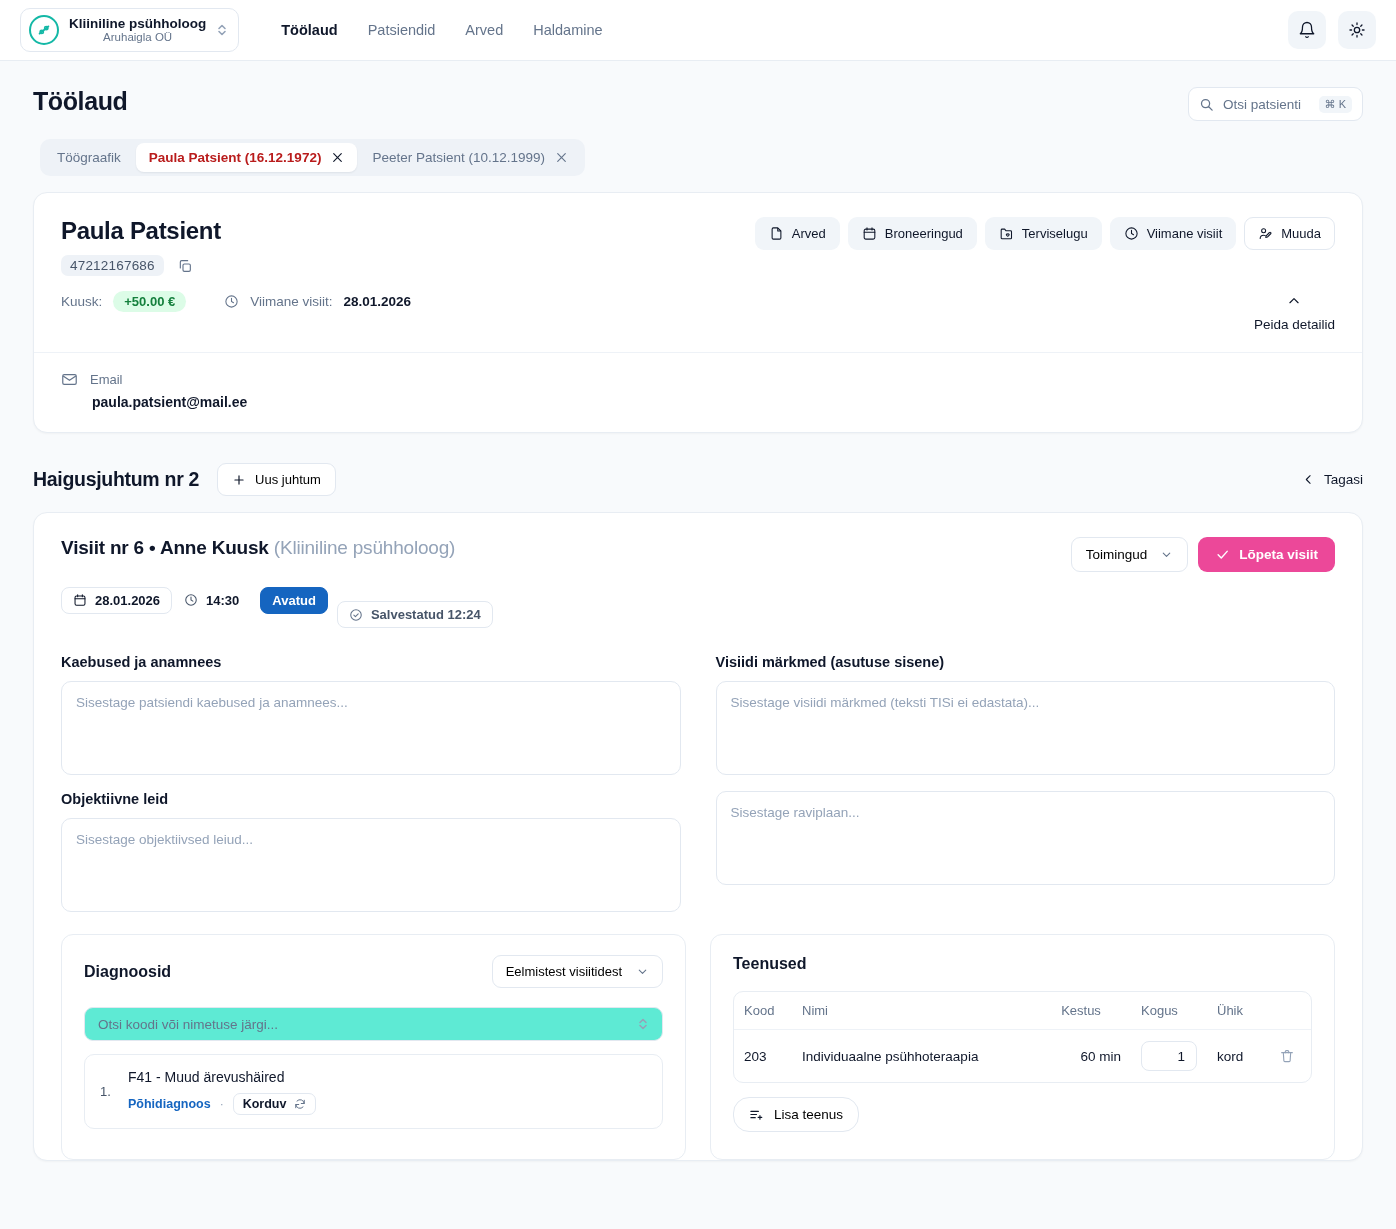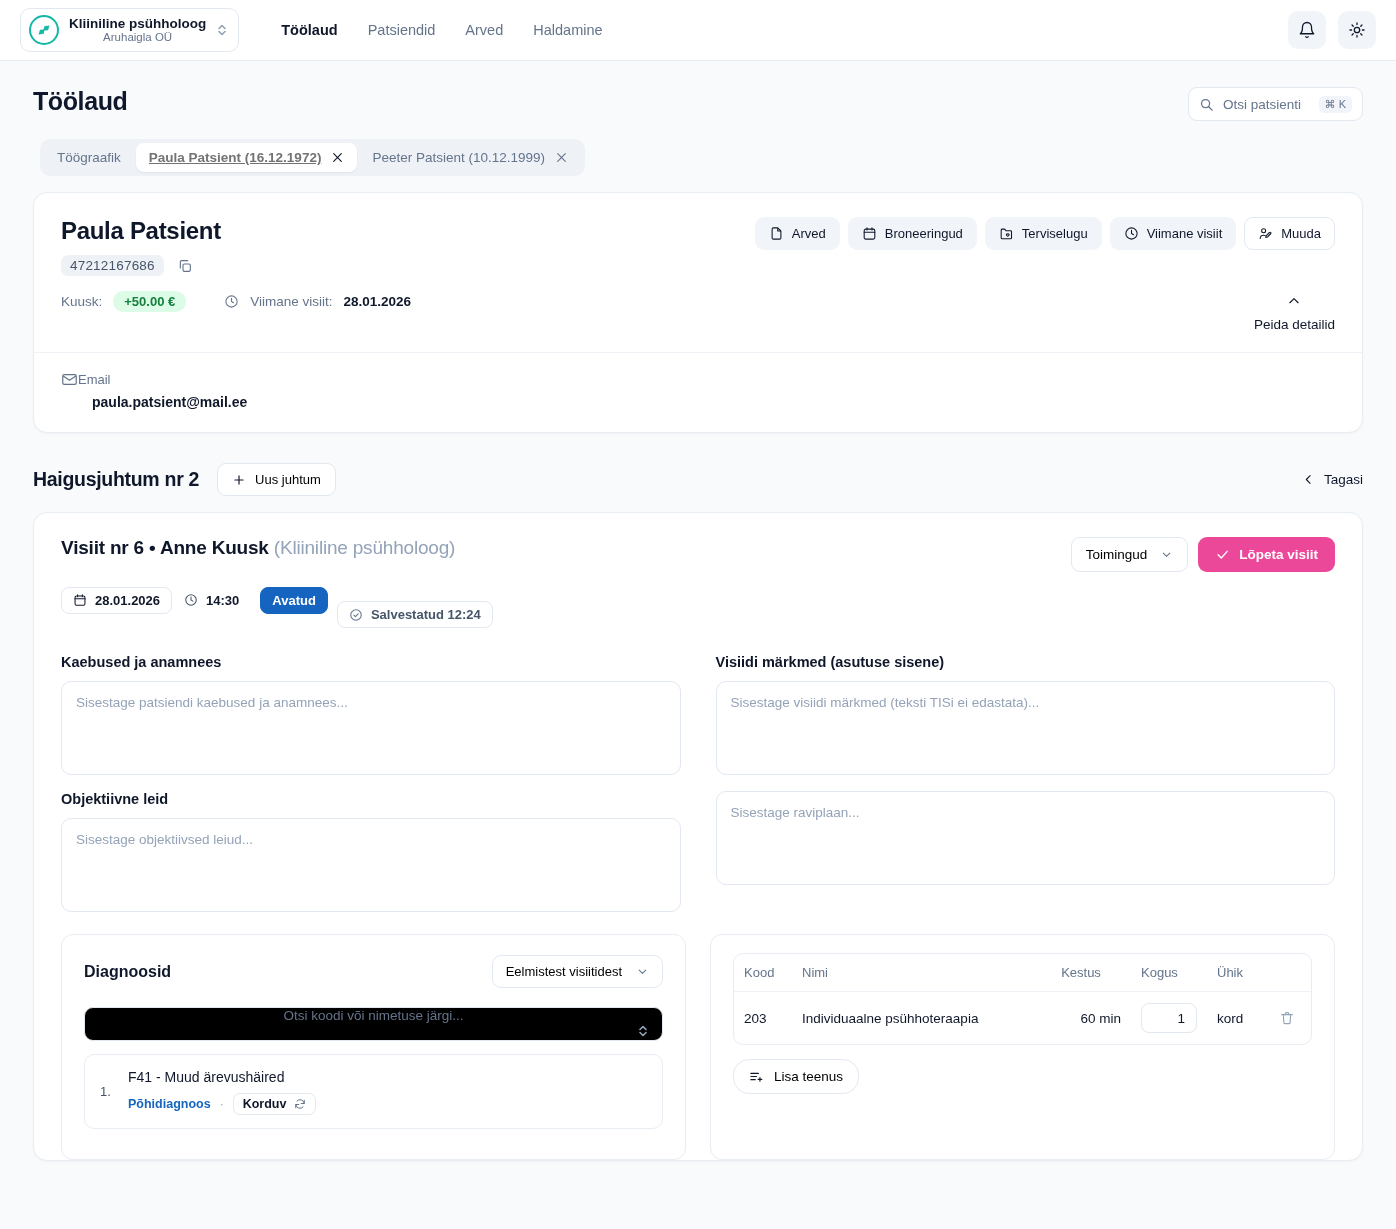--- a/index.html
+++ b/index.html
@@ -79,21 +79,21 @@
     margin: 18px 0 0 40px;
     display: inline-flex; align-items: center;
     background: #eef2f7; border-radius: 10px; padding: 4px;
     gap: 2px;
   }
   .tab {
     display: flex; align-items: center; gap: 10px;
     font-size: 13.5px; color: #64748b;
     padding: 7px 13px; border-radius: 8px; cursor: pointer; white-space: nowrap;
   }
-  .tab.active { background: #fff; color: #737373; font-weight: 700; box-shadow: 0 1px 2px rgba(15,23,42,.07); text-decoration: underline; }
+  .tab.active { background: #fff; color: #b91c1c; font-weight: 700; box-shadow: 0 1px 2px rgba(15,23,42,.07); }
   .tab .x { font-size: 14px; color: #64748b; line-height: 1; }
   .tab.active .x { color: #0f172a; }
 
   
   .card {
     margin: 16px 33px 0 33px;
     background: #fff;
     border: 1px solid #e8edf3;
     border-radius: 14px;
     box-shadow: 0 1px 2px rgba(15,23,42,.035);
@@ -125,21 +125,21 @@
     cursor: pointer; white-space: nowrap;
   }
   .btn.outline { background: #fff; border: 1px solid #e2e8f0; }
   .hide-details {
     margin-left: auto; margin-top: 44px;
     display: inline-flex; align-items: center; gap: 9px;
     font-size: 13.5px; color: #0f172a; cursor: pointer; flex-direction: column;
   }
   .patient-divider { height: 1px; background: #eef2f7; }
   .contact { padding: 18px 27px 22px 27px; }
-  .contact-label { display: flex; align-items: center; font-size: 13px; color: #64748b; }
+  .contact-label { display: flex; align-items: center; gap: 12px; font-size: 13px; color: #64748b; }
   .contact-value { font-size: 14px; font-weight: 700; margin-top: 6px; padding-left: 31px; }
 
   
   .case-head {
     margin: 30px 33px 0 33px;
     display: flex; align-items: center;
   }
   .case-title { font-size: 19.5px; font-weight: 700; letter-spacing: -0.3px; }
   .btn-newcase {
     margin-left: 18px;
@@ -193,22 +193,22 @@
   .panel-head { display: flex; align-items: center; padding: 20px 22px 0 22px; }
   .panel-title { font-size: 16px; font-weight: 700; }
   .select-sm {
     margin-left: auto; display: inline-flex; align-items: center; gap: 14px;
     font-size: 13px; background: #fff; border: 1px solid #e2e8f0;
     border-radius: 9px; padding: 8px 13px; cursor: pointer;
   }
   .dx-search {
     margin: 19px 22px 0 22px;
     display: flex; align-items: center;
-    border: 1px solid #e2e8f0; border-radius: 9px; background: #000000;
-    height: 34px; padding: 0 13px; font-size: 13.5px; color: #64748b; cursor: text; flex-direction: column;
+    border: 1px solid #e2e8f0; border-radius: 9px; background: #5eead4;
+    height: 34px; padding: 0 13px; font-size: 13.5px; color: #64748b; cursor: text;
   }
   .dx-item {
     margin: 13px 22px 0 22px;
     border: 1px solid #e8edf3; border-radius: 10px; background: #fff;
     display: flex; align-items: center; gap: 14px; padding: 13px 15px;
   }
   .dx-num { font-size: 13px; color: #475569; width: 14px; }
   .dx-name { font-size: 14px; color: #0f172a; }
   .dx-tags { display: flex; align-items: center; gap: 9px; margin-top: 7px; }
   .tag-blue { font-size: 12.5px; color: #1565c0; font-weight: 700; }
@@ -580,20 +580,23 @@
                       <path d="M3.5 19.5V13h6"></path>
                     </svg>
                 </span>
               </span>
             </span>
           </span>
         </div>
       </div>
 
       <div class="panel">
+        <div class="panel-head">
+          <div class="panel-title">Teenused</div>
+        </div>
         <div class="svc-wrap">
           <table class="svc">
             <thead>
               <tr>
                 <th class="c-kood">Kood</th>
                 <th>Nimi</th>
                 <th class="c-kestus">Kestus</th>
                 <th class="c-kogus">Kogus</th>
                 <th class="c-uhik">Ühik</th>
                 <th class="c-del"></th>

